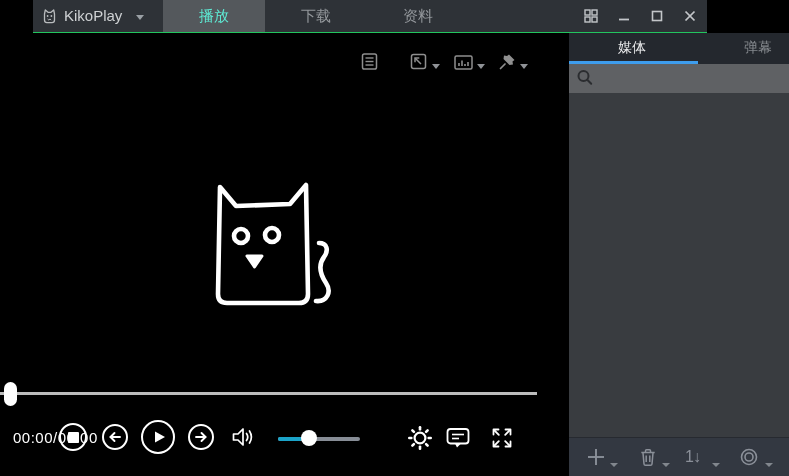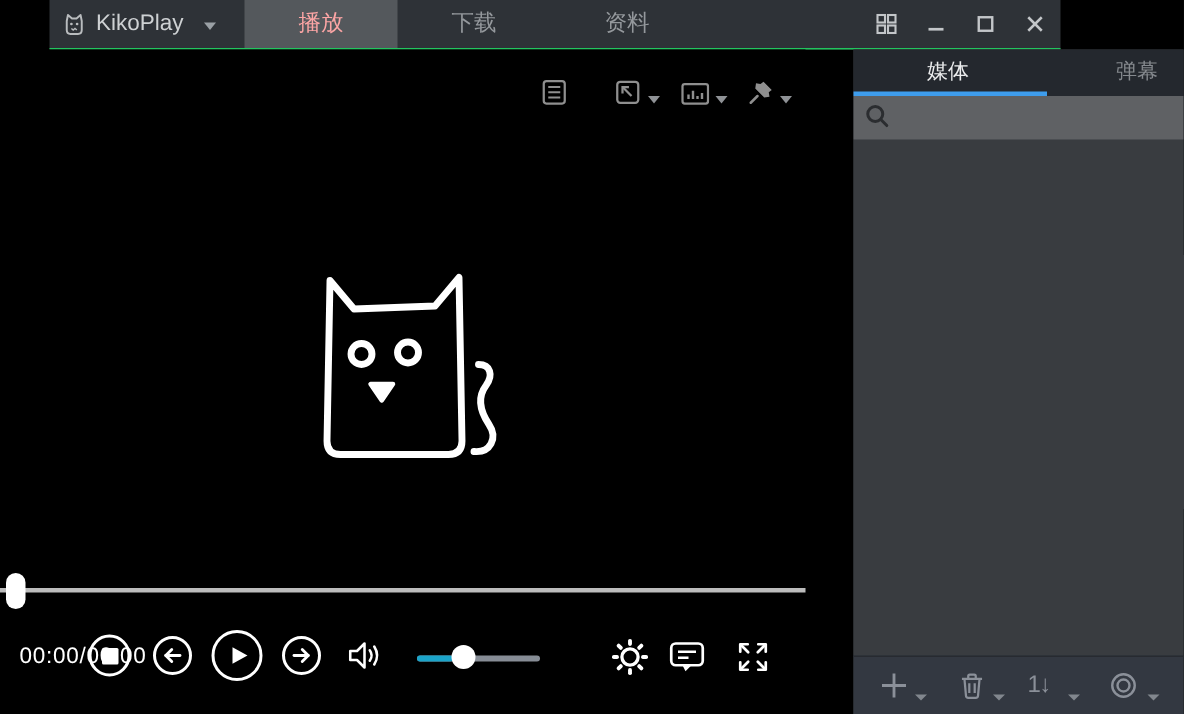--- a/index.html
+++ b/index.html
@@ -12,21 +12,21 @@
               border-bottom:1px solid #22c55e;margin-left:33px; }
   .app-logo { position:absolute; left:8px; top:8px; width:17px; height:17px; }
   .app-title { position:absolute; left:31px; top:0; height:32px; line-height:32px;
                color:#ced1d3; font-size:15px; }
   .title-caret { position:absolute; left:103px; top:15px; width:0; height:0;
                  border-left:4.5px solid transparent; border-right:4.5px solid transparent;
                  border-top:5.5px solid #9aa0a5; }
   .main-tabs { position:absolute; left:130px; top:0; height:32px; display:flex; }
   .main-tab { width:102px; height:32px; line-height:32px; text-align:center;
               font-size:15px; color:#94989c; cursor:default; }
-  .main-tab.active { background:#54585c; color:#fca5a5; }
+  .main-tab.active { background:#54585c; color:#5eead4; }
   .win-controls { position:absolute; right:6px; top:0; height:32px; display:flex;
                   align-items:center; }
   .win-btn { width:22px; height:32px; display:flex; align-items:center; justify-content:center;
              margin-left:11px; }
 
   
   .player { position:absolute; left:0; top:33px; width:537px; height:443px; background:#000; }
   .pt-icon { position:absolute; }
   .caret { width:0; height:0; border-left:4px solid transparent; border-right:4px solid transparent;
            border-top:5px solid #8f9296; position:absolute; }

